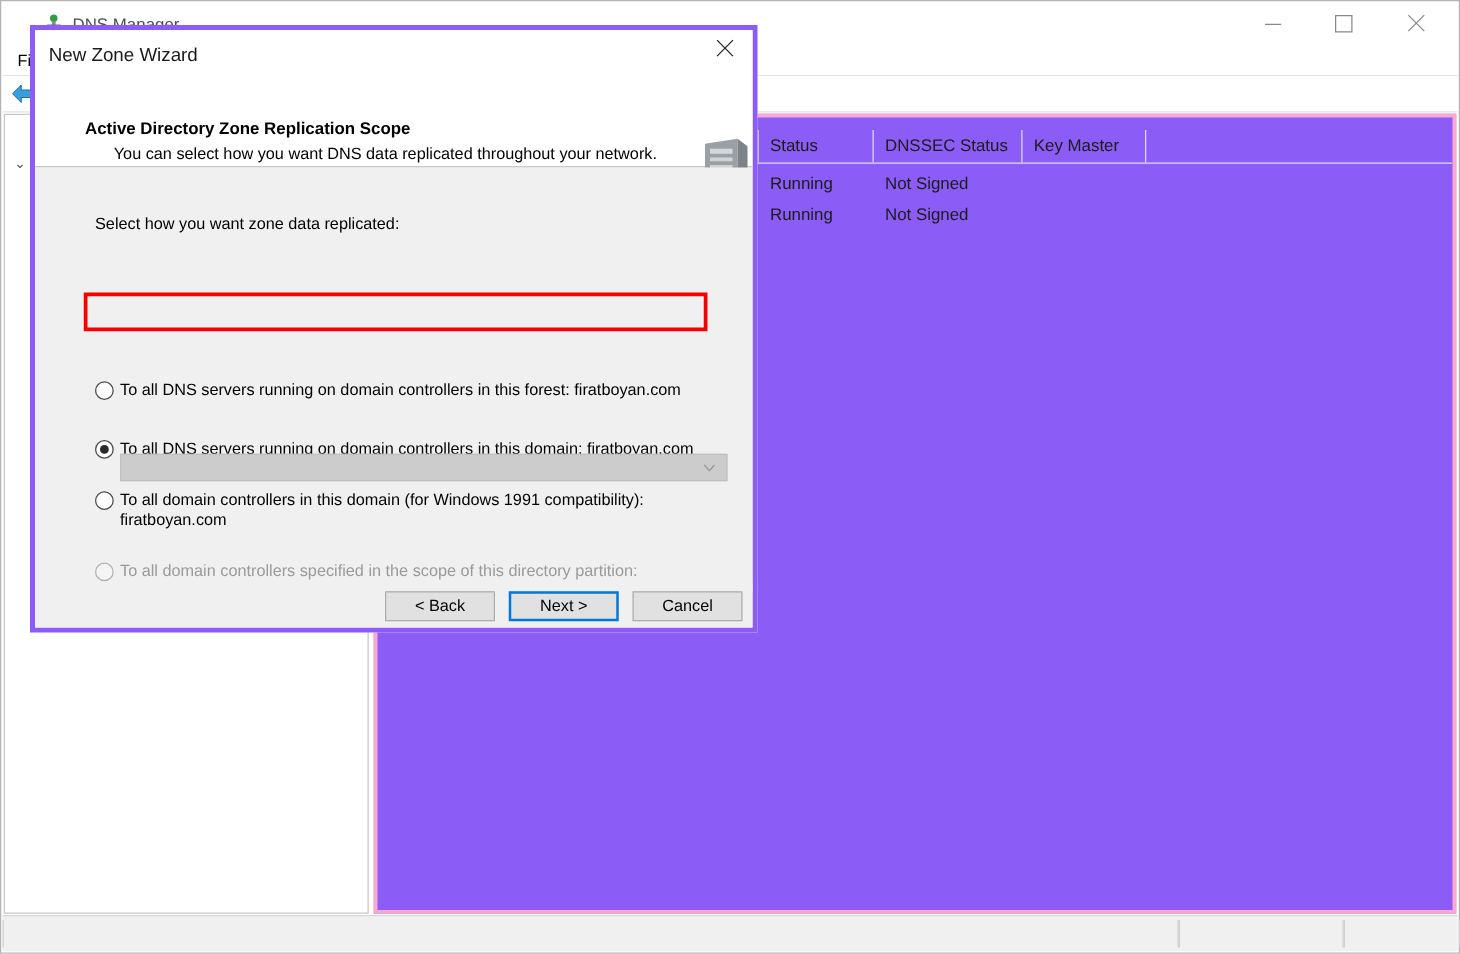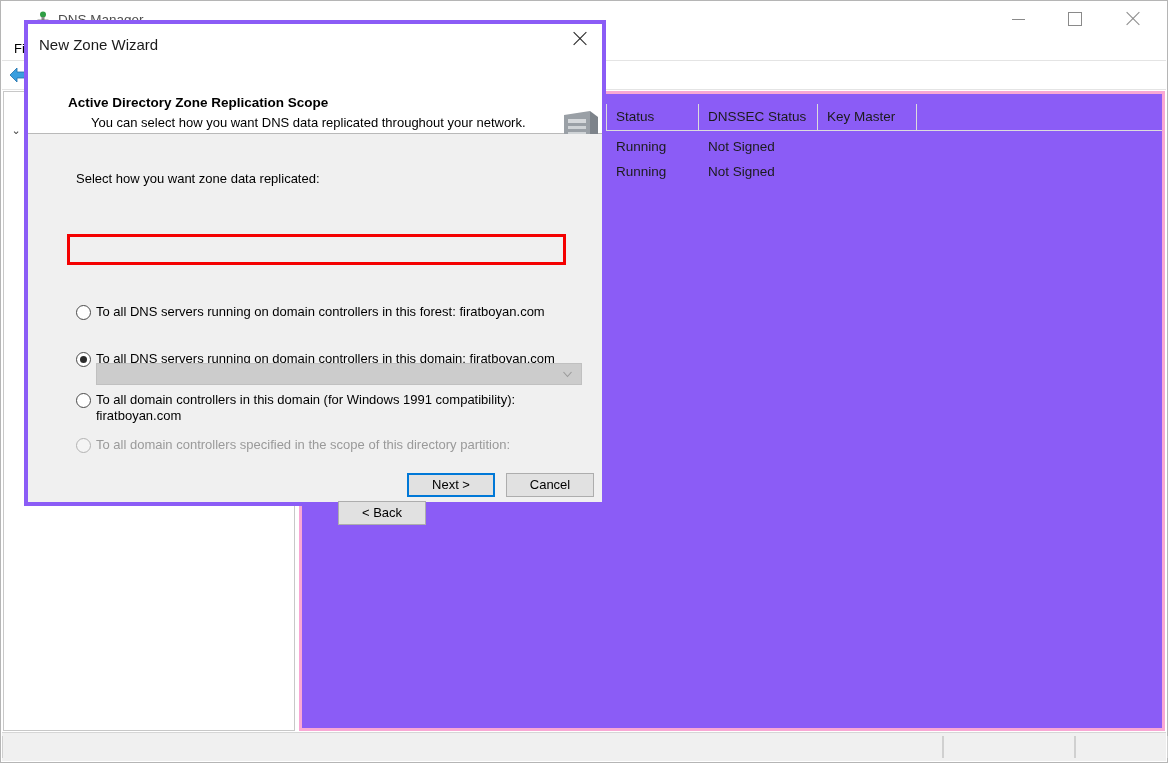--- a/index.html
+++ b/index.html
@@ -300,21 +300,21 @@
     margin-left: 5px;
     font-size: 13px;
     color: #000;
     line-height: 16px;
   }
   .radio-text.disabled { color: #9a9a9a; }
 
   #opt-forest  { top: 170px; }
   #opt-domain  { top: 217px; }
   #opt-w2k     { top: 258px; width: 480px; }
-  #opt-part    { top: 303px; }
+  #opt-part    { top: 315px; }
 
   #opt-w2k .radio-text { line-height: 16px; }
 
   #highlight-box {
     position: absolute;
     left: 39px; top: 100px;
     width: 499px; height: 31px;
     border: 3px solid #f40000;
     box-sizing: border-box;
     pointer-events: none;
@@ -347,21 +347,21 @@
     background: #e1e1e1;
     border: 1px solid #adadad;
     box-sizing: border-box;
     font-family: "Liberation Sans", sans-serif;
     font-size: 13px;
     color: #000;
     text-align: center;
     line-height: 22px;
     white-space: nowrap;
   }
-  #btn-back   { left: 310px; margin-top: 28px; }
+  #btn-back   { left: 280px; }
   #btn-next   { left: 379px; border: 2px solid #0078d7; line-height: 20px; }
   #btn-cancel { left: 478px; }
 </style>
 </head>
 <body>
 
 <div id="dns-window">
 
   <div id="dns-titlebar">
     <svg id="dns-title-icon" viewBox="0 0 18 18">

